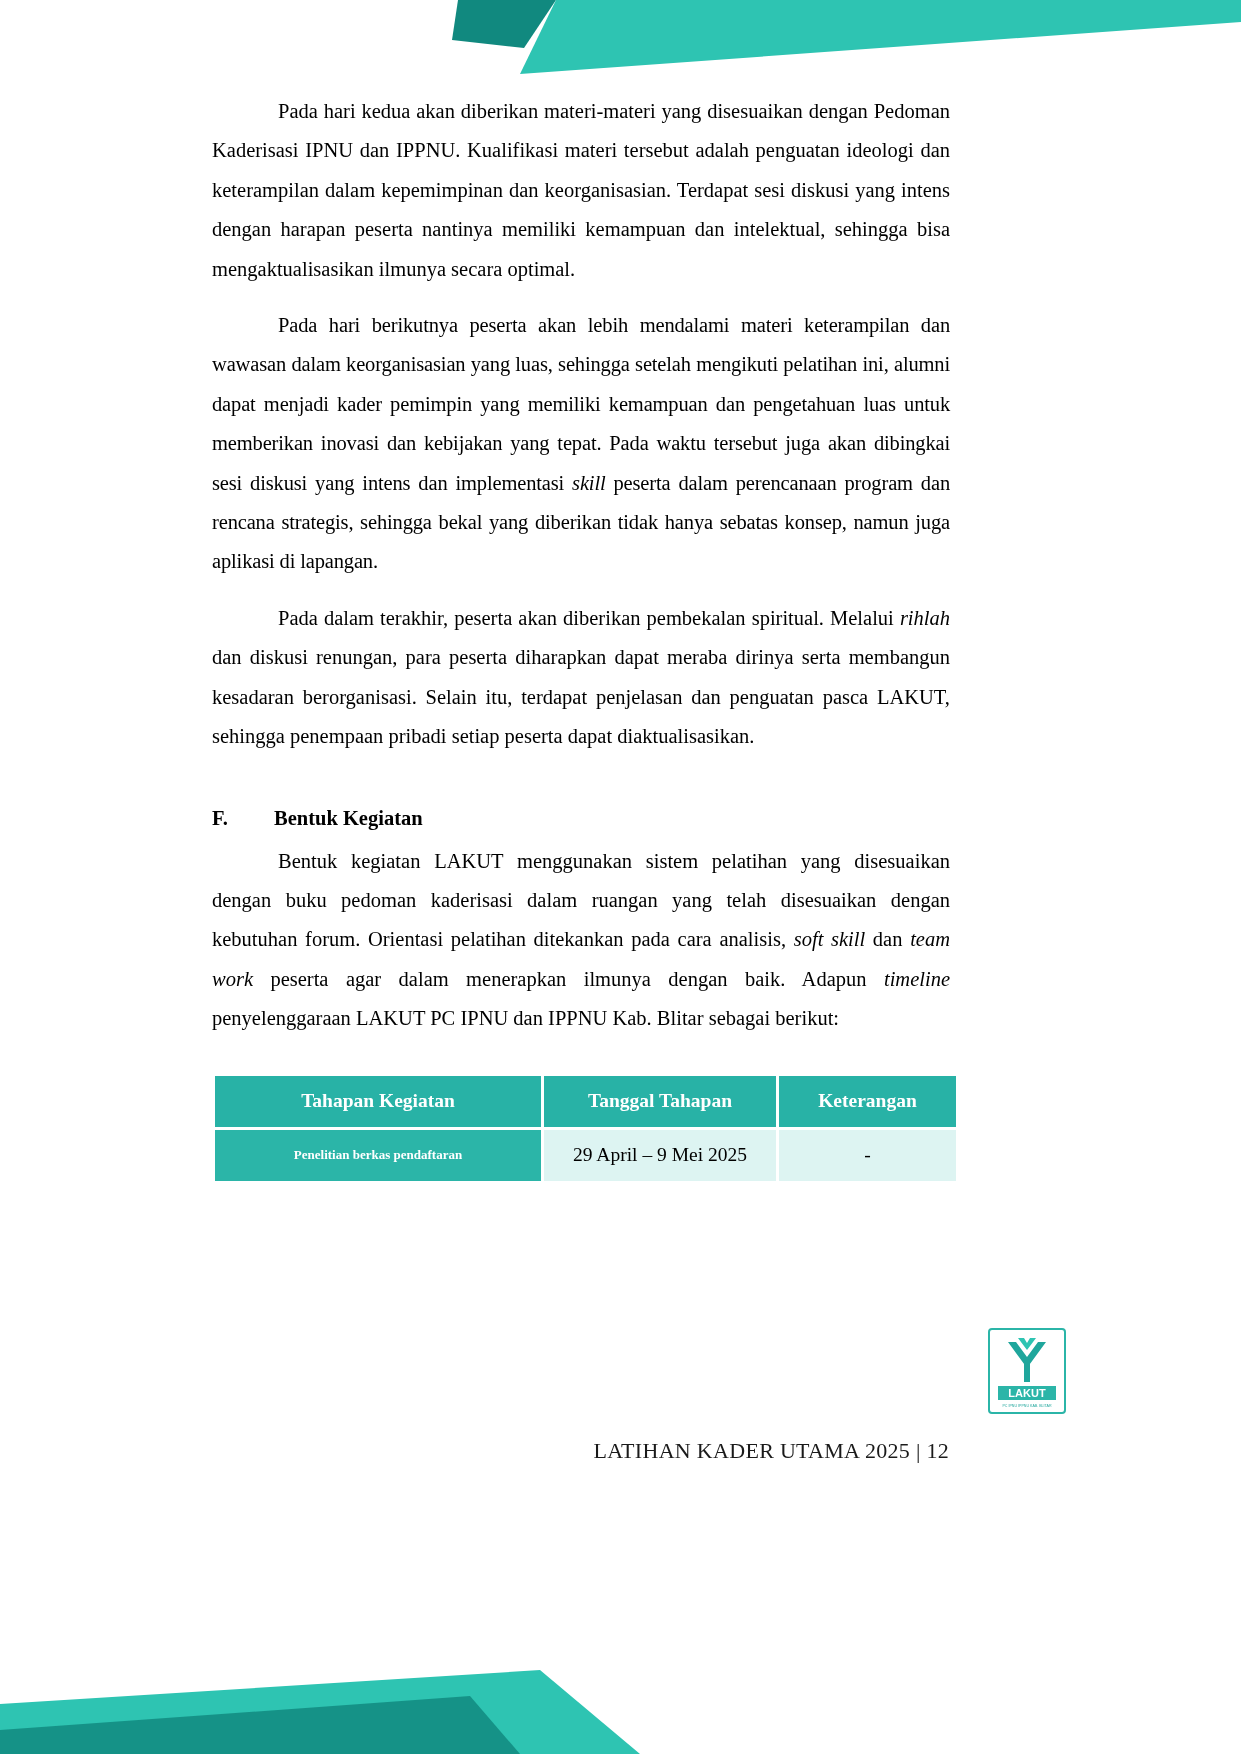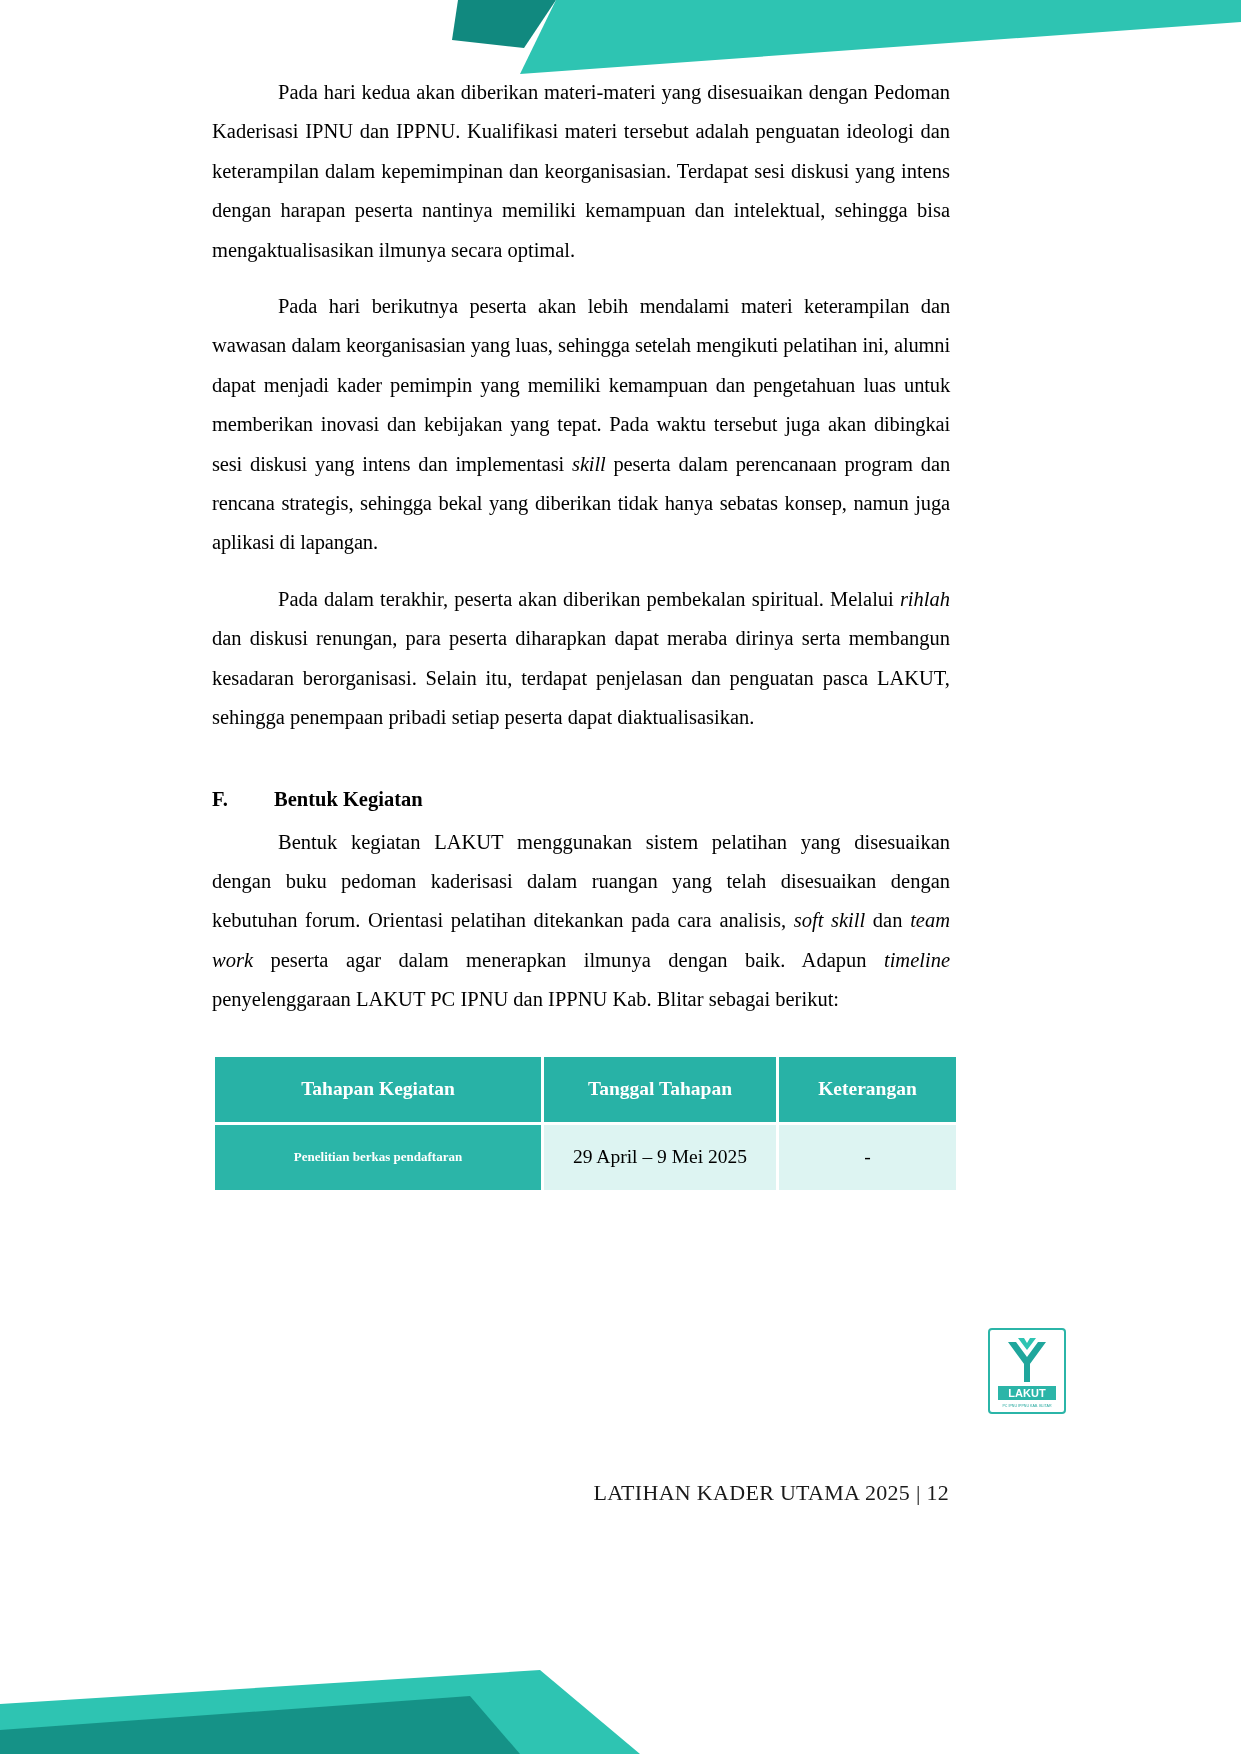--- a/index.html
+++ b/index.html
@@ -54,21 +54,21 @@
   p.body-text {
     text-align: justify;
     text-justify: inter-word;
     font-size: 20.5px;
     line-height: 39.4px;
     text-indent: 66px;
     margin: 0;
     hyphens: none;
   }
 
-  p.p1 { margin-top: 73px; }
+  p.p1 { margin-top: 92px; }
   p.p2 { margin-top: 17px; font-stretch: condensed; letter-spacing: -0.15px; }
   p.p3 { margin-top: 17px; }
   p.p4 { margin-top: 9px; }
 
   p.body-text i { font-style: italic; }
 
   
   .narrow {
     font-family: "Liberation Serif", "DejaVu Serif", serif;
     transform-origin: left center;
@@ -89,21 +89,21 @@
   table.timeline {
     margin-top: 34px;
     border-collapse: separate;
     border-spacing: 3px;
     width: 738px;
     table-layout: fixed;
   }
   table.timeline th,
   table.timeline td {
     padding: 0 8px;
-    height: 65px;
+    height: 51px;
     vertical-align: middle;
     text-align: center;
     font-size: 19.5px;
     line-height: 24px;
   }
   table.timeline col.c1 { width: 326px; }
   table.timeline col.c2 { width: 232px; }
   table.timeline col.c3 { width: 177px; }
 
   th.head {
@@ -122,21 +122,21 @@
   }
   td.stage.small { font-size: 13px; margin-left: 17px; }
 
   td.cell-pale  { background: #ddf4f2; color: #000000; }
   td.cell-mid   { background: #7fdcd6; color: #000000; }
 
   
   .footer-line {
     position: absolute;
     left: 0;
-    top: 1480px;
+    top: 1438px;
     width: 1241px;
     text-align: right;
     padding-right: 292px;
     font-size: 22px;
     letter-spacing: 0.3px;
     color: #1a1a1a;
   }
 
   .logo-wrap {
     position: absolute;

